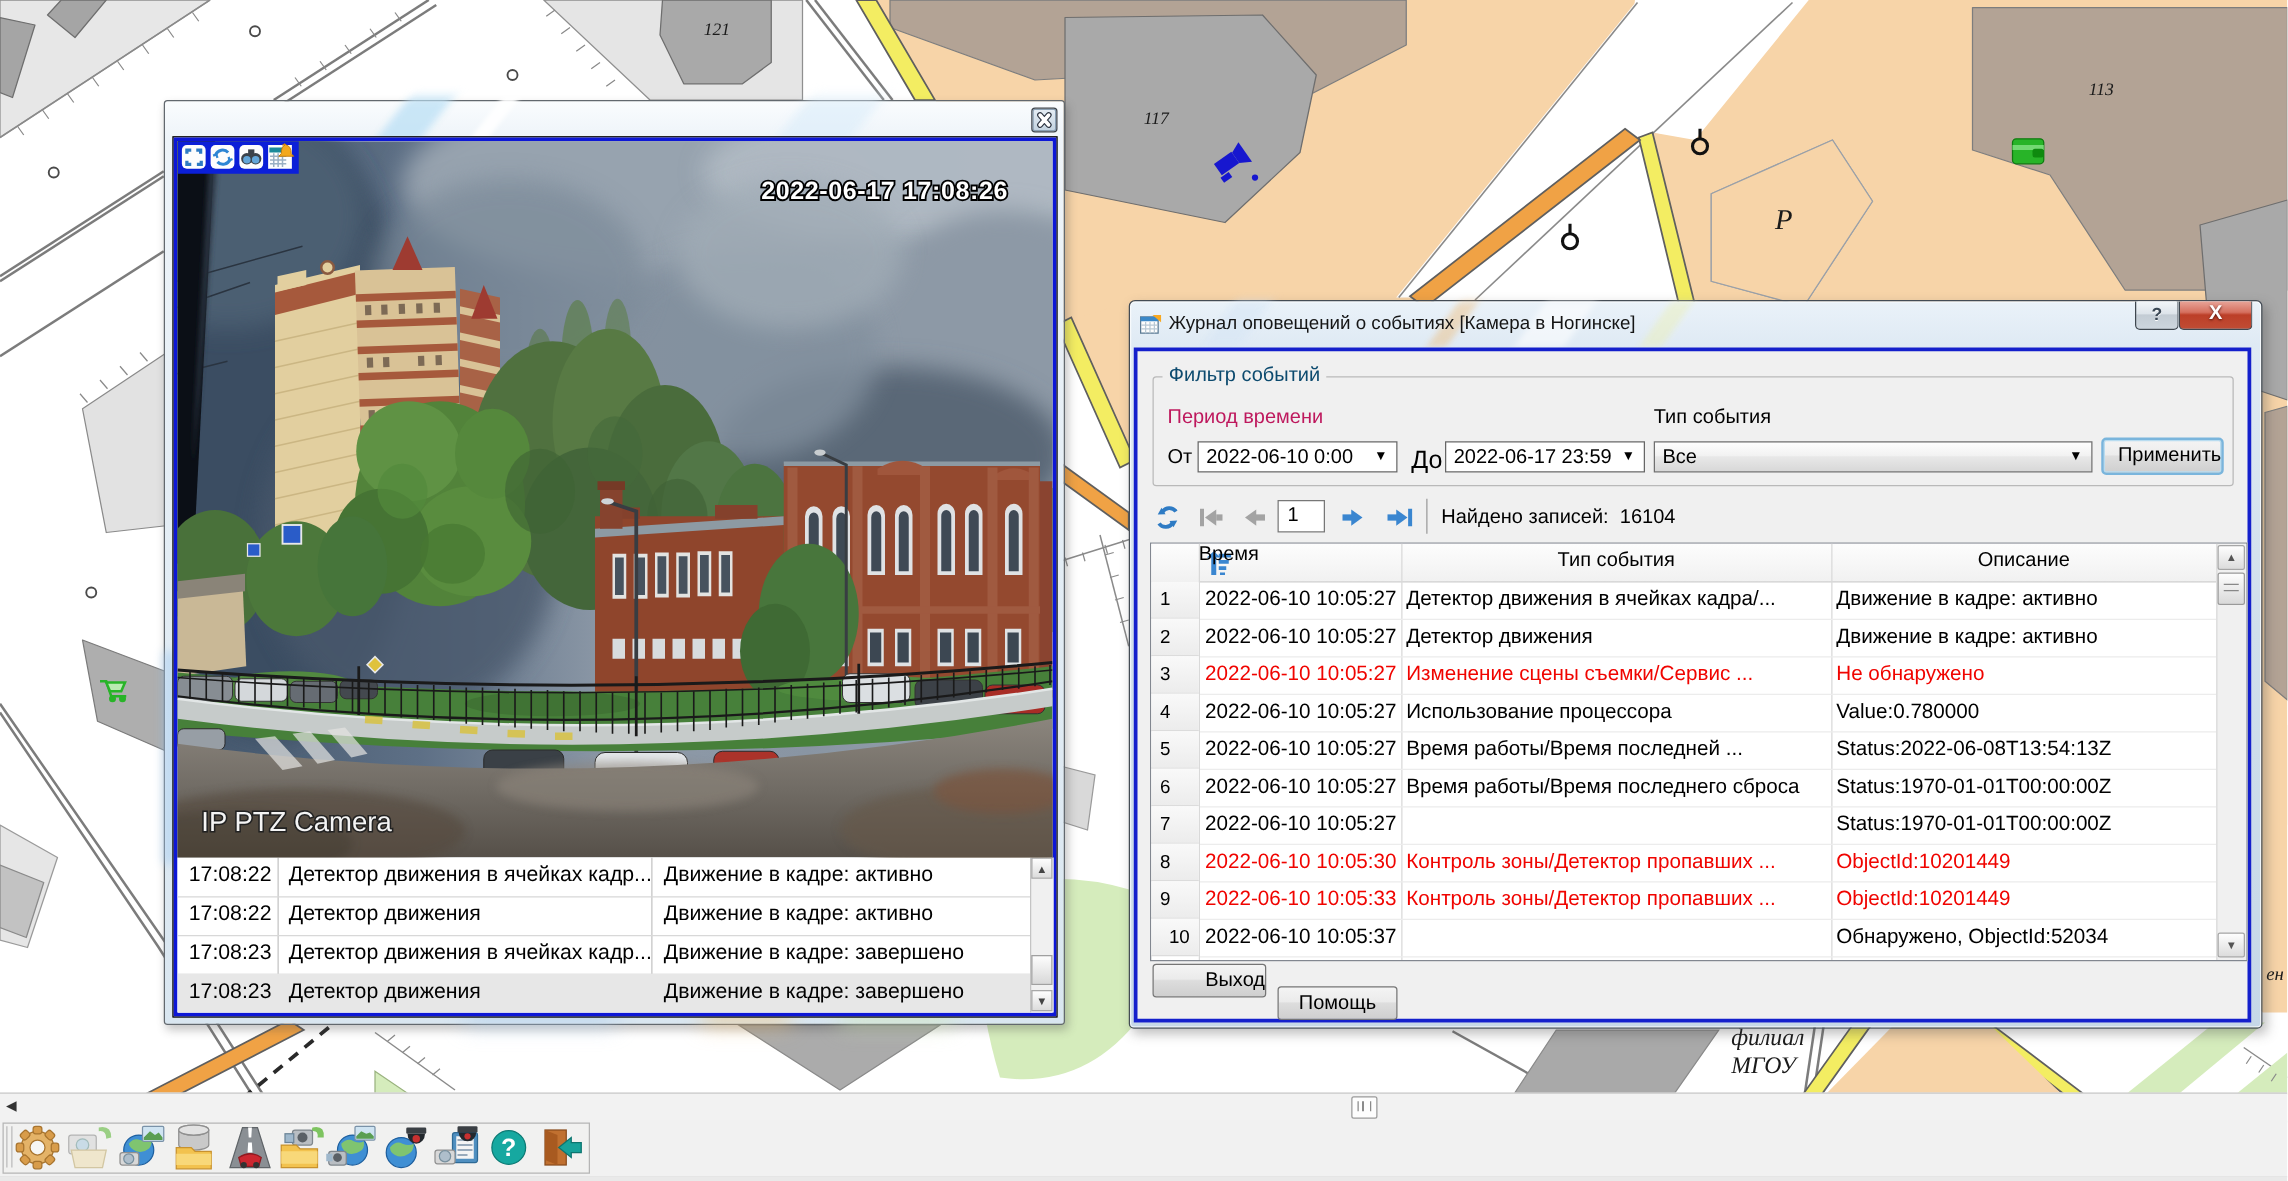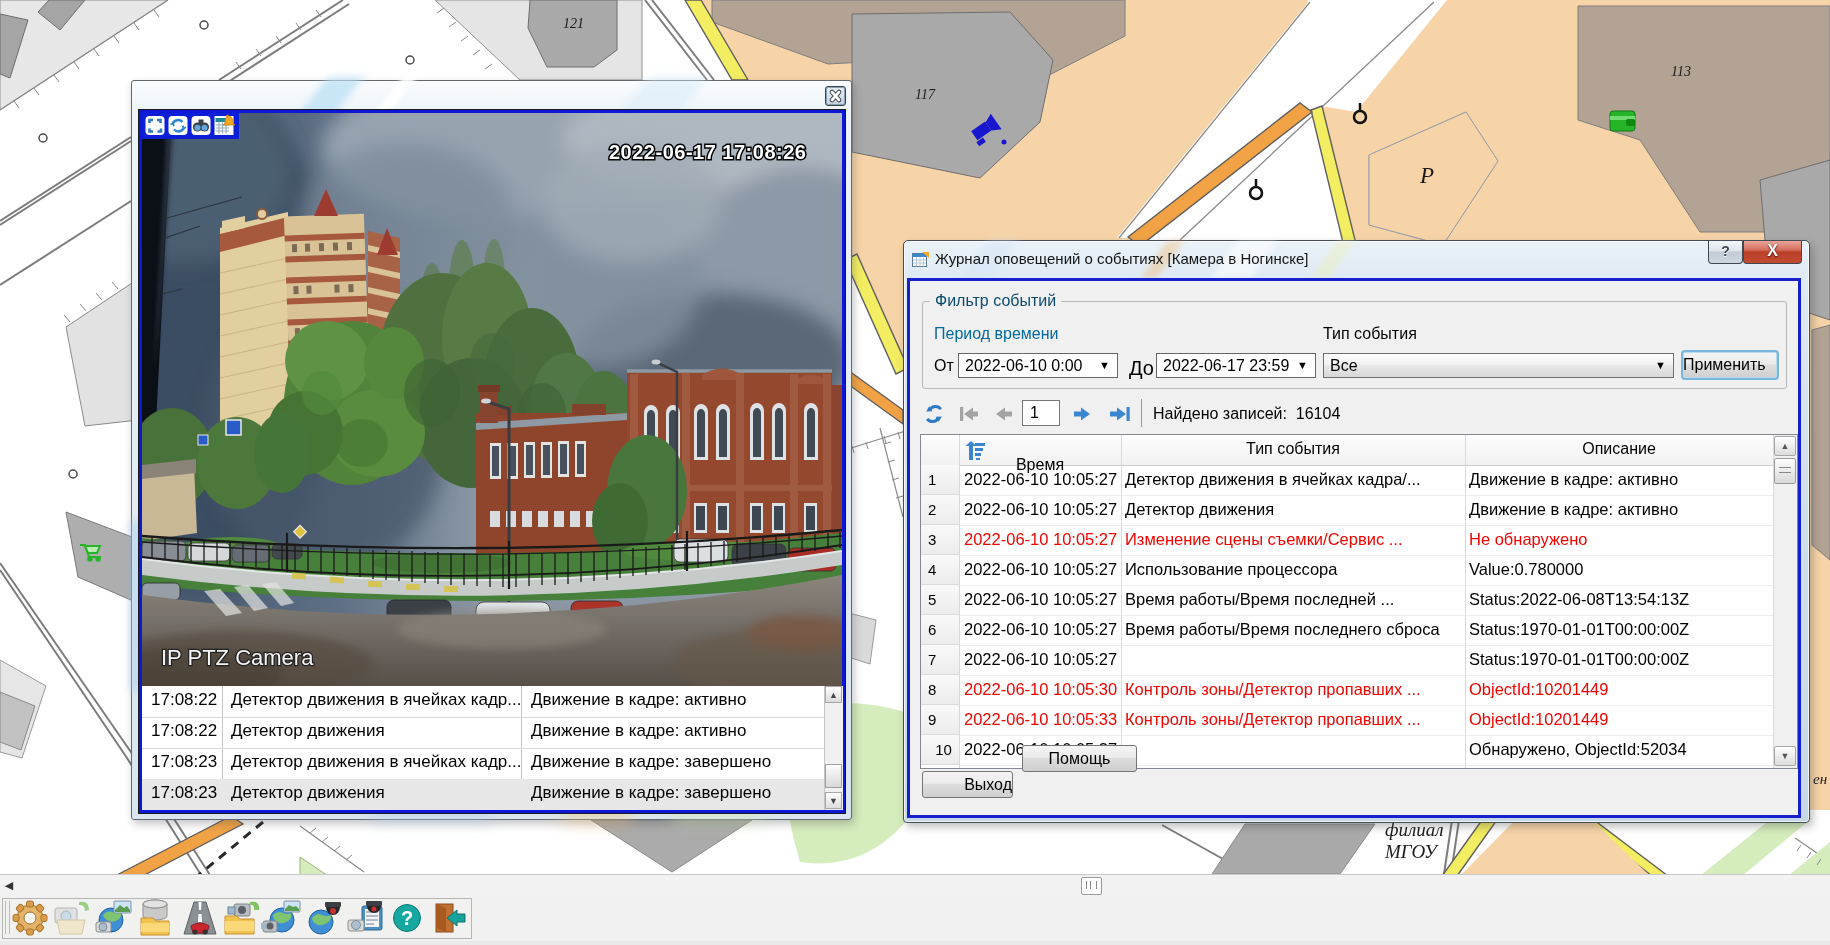--- a/index.html
+++ b/index.html
@@ -508,28 +508,28 @@
  </svg>
  <div class="abs" style="left:31px;top:9px;font-size:15px;color:#151515;white-space:nowrap">Журнал оповещений о событиях [Камера в Ногинске]</div>
 
  <div class="abs" style="left:804px;top:0;width:35px;height:23px;background:linear-gradient(180deg,#f2f6f9 0%,#dde4ea 45%,#c3ccd4 50%,#cdd6de 100%);border:1px solid #3f474f;border-top:none;border-radius:0 0 4px 4px;box-sizing:border-box;text-align:center;font-size:14px;font-weight:bold;color:#3a4754;line-height:21px;text-shadow:0 1px 0 #fff">?</div>
  <div class="abs" style="left:839px;top:0;width:59px;height:23px;background:linear-gradient(180deg,#e8a498 0%,#d5705f 40%,#bc3f28 50%,#c04c34 100%);border:1px solid #3f474f;border-top:none;border-radius:0 0 4px 4px;box-sizing:border-box;text-align:center;font-size:16px;font-weight:bold;color:#fff;line-height:20px;text-shadow:0 1px 2px #4a1008;font-family:'Liberation Sans',sans-serif">X</div>
 
  <div class="abs" style="left:3px;top:37px;width:894px;height:540px;border:3px solid #1420cc;background:#f0f0f0;box-sizing:border-box">
 
   <div class="abs" style="left:12px;top:20px;width:865px;height:88px;border:1px solid #b9b9b9;border-radius:3px;box-sizing:border-box"></div>
   <div class="abs" style="left:20px;top:11px;background:#f0f0f0;padding:0 5px;font-size:16px;color:#0c4a6e">Фильтр событий</div>
-  <div class="abs" style="left:24px;top:44px;font-size:16px;color:#0369a1">Период времени</div>
+  <div class="abs" style="left:24px;top:44px;font-size:16px;color:#be185d">Период времени</div>
   <div class="abs" style="left:413px;top:44px;font-size:16px;color:#000">Тип события</div>
   <div class="abs" style="left:24px;top:76px;font-size:16px;color:#000">От</div>
   <div class="abs" style="left:48px;top:72px;width:160px;height:25px;background:#fff;border:1px solid #666;box-sizing:border-box;font-size:16px;color:#000;line-height:23px;padding-left:6px">2022-06-10 0:00<span style="position:absolute;right:7px;top:0px;font-size:11px;color:#000">▼</span></div>
   <div class="abs" style="left:219px;top:76px;font-size:20px;color:#000">До</div>
   <div class="abs" style="left:246px;top:72px;width:160px;height:25px;background:#fff;border:1px solid #666;box-sizing:border-box;font-size:16px;color:#000;line-height:23px;padding-left:6px">2022-06-17 23:59<span style="position:absolute;right:7px;top:0px;font-size:11px;color:#000">▼</span></div>
   <div class="abs" style="left:413px;top:72px;width:351px;height:25px;background:linear-gradient(180deg,#fefefe,#f2f2f2 45%,#e8e8e8 50%,#d8d8d8);border:1px solid #707070;box-sizing:border-box;font-size:16px;color:#000;line-height:23px;padding-left:6px">Все<span style="position:absolute;right:7px;top:0px;font-size:11px;color:#000">▼</span></div>
-  <div class="abs" style="left:771px;top:69px;width:98px;height:30px;border:2px solid #7ab5dc;border-radius:4px;background:linear-gradient(180deg,#f4f4f4,#ececec 45%,#dedede 50%,#cfcfcf);box-sizing:border-box;text-align:left;font-size:16px;color:#000;line-height:26px;box-shadow:inset 0 0 0 1px #b8dcf0">Применить</div>
+  <div class="abs" style="left:771px;top:69px;width:98px;height:30px;border:2px solid #7ab5dc;border-radius:4px;background:linear-gradient(180deg,#f4f4f4,#ececec 45%,#dedede 50%,#cfcfcf);box-sizing:border-box;text-align:right;font-size:16px;color:#000;line-height:26px;box-shadow:inset 0 0 0 1px #b8dcf0">Применить</div>
 
   <svg class="abs" style="left:14px;top:122px" width="210" height="24" viewBox="0 0 210 24">
    <g fill="none" stroke="#2e7bc4" stroke-width="3">
     <path d="M16.8,6.2 a6.5,6.5 0 0 0 -11,0.6"></path>
             <path d="M3.2,15.8 a6.5,6.5 0 0 0 11,-0.6"></path>
    </g>
    <polygon points="2.2,8.6 8.4,8.3 5.2,3.2" fill="#2e7bc4"></polygon>
    <polygon points="17.8,13.4 11.6,13.7 14.8,18.8" fill="#2e7bc4"></polygon>
    <g fill="#a3a3a3">
     <rect x="36" y="4" width="3.2" height="14"></rect>
@@ -561,21 +561,21 @@
 <div class="abs" style="left:544px;top:0;width:1px;height:333px;background:#d9d9d9"></div>
 <svg class="abs" style="left:44px;top:6px" width="20" height="19" viewBox="0 0 20 19">
             <polygon points="4,19 4,5 0.5,5 6,0 11.5,5 8,5 8,19" fill="#3a86d0" transform="translate(0,0)"></polygon>
             <g fill="#3a86d0">
               <rect x="10" y="2" width="10" height="3"></rect>
               <rect x="10" y="7" width="8" height="3"></rect>
               <rect x="10" y="12" width="6" height="3"></rect>
               <rect x="11" y="17" width="4" height="2.5"></rect>
             </g>
           </svg>
-<div class="abs" style="left:38px;top:21px;width:162px;height:22px;text-align:center">Время</div>
+<div class="abs" style="left:38px;top:0;width:162px;height:22px;">Время</div>
 <div class="abs" style="left:200px;top:5px;width:344px;height:22px;text-align:center">Тип события</div>
 <div class="abs" style="left:544px;top:5px;width:308px;height:22px;text-align:center">Описание</div>
 <div class="abs" style="left:0;top:30px;width:38px;height:30px;background:linear-gradient(180deg,#f9f9f9,#ececec);border-bottom:1px solid #dcdcdc;text-align:left;padding-left:7px;line-height:29px;font-size:15px;box-sizing:border-box">1</div>
 <div class="abs" style="left:39px;top:30px;width:813px;height:30px;border-bottom:1px solid #ececec;line-height:29px;font-size:16.5px;color:#000;white-space:nowrap;overflow:hidden">
             <span class="abs" style="left:4px">2022-06-10 10:05:27</span>
             <span class="abs" style="left:165px">Детектор движения в ячейках кадра/...</span>
             <span class="abs" style="left:509px">Движение в кадре: активно</span>
           </div>
 <div class="abs" style="left:0;top:60px;width:38px;height:30px;background:linear-gradient(180deg,#f9f9f9,#ececec);border-bottom:1px solid #dcdcdc;text-align:left;padding-left:7px;line-height:29px;font-size:15px;box-sizing:border-box">2</div>
 <div class="abs" style="left:39px;top:60px;width:813px;height:30px;border-bottom:1px solid #ececec;line-height:29px;font-size:16.5px;color:#000;white-space:nowrap;overflow:hidden">
@@ -631,21 +631,21 @@
           </div>
 <div class="abs" style="left:852px;top:0;width:24px;height:333px;background:#f0f0f0;border-left:1px solid #d9d9d9;box-sizing:border-box"></div>
 <div class="abs" style="left:853px;top:1px;width:22px;height:20px;background:linear-gradient(180deg,#fefefe,#dcdcdc);border:1px solid #a6a6a6;border-radius:2px;box-sizing:border-box;font-size:9px;text-align:center;line-height:18px;color:#555">▲</div>
 <div class="abs" style="left:853px;top:23px;width:22px;height:26px;background:linear-gradient(180deg,#fdfdfd,#d9d9d9);border:1px solid #9a9a9a;border-radius:2px;box-sizing:border-box">
             <div style="margin:8px 4px 0;border-top:1px solid #888;border-bottom:1px solid #888;height:4px"></div>
           </div>
 <div class="abs" style="left:853px;top:311px;width:22px;height:20px;background:linear-gradient(180deg,#fefefe,#dcdcdc);border:1px solid #a6a6a6;border-radius:2px;box-sizing:border-box;font-size:9px;text-align:center;line-height:18px;color:#555">▼</div>
   </div>
 
   <div class="abs" style="left:12px;top:490px;width:91px;height:27px;border:1px solid #757575;border-radius:3px;background:linear-gradient(180deg,#f4f4f4,#ebebeb 45%,#dddddd 50%,#cfcfcf);box-sizing:border-box;text-align:right;font-size:16px;color:#000;line-height:25px">Выход</div>
-  <div class="abs" style="left:112px;top:464px;width:115px;height:27px;border:1px solid #757575;border-radius:3px;background:linear-gradient(180deg,#f4f4f4,#ebebeb 45%,#dddddd 50%,#cfcfcf);box-sizing:border-box;text-align:center;font-size:16px;color:#000;line-height:25px">Помощь</div>
+  <div class="abs" style="left:112px;top:508px;width:96px;height:27px;border:1px solid #757575;border-radius:3px;background:linear-gradient(180deg,#f4f4f4,#ebebeb 45%,#dddddd 50%,#cfcfcf);box-sizing:border-box;text-align:center;font-size:16px;color:#000;line-height:25px">Помощь</div>
  </div>
 </div>
 
 <div class="abs" style="left:0;top:874px;width:1830px;height:22px;background:#f2f2f2;border-top:1px solid #c9c9c9;border-bottom:1px solid #d9d9d9">
  <div class="abs" style="left:2px;top:3px;width:14px;height:15px;background:#f2f2f2;color:#333;font-size:11px;line-height:15px;text-align:center">◀</div>
  <div class="abs" style="left:1081px;top:2px;width:19px;height:16px;background:#fdfdfd;border:1px solid #9a9a9a;border-radius:2px">
    <div class="abs" style="left:4px;top:3px;width:9px;height:8px;border-left:1px solid #8a8a8a;border-right:1px solid #8a8a8a;background:linear-gradient(90deg,transparent 3px,#8a8a8a 3px,#8a8a8a 4px,transparent 4px)"></div>
  </div>
 </div>
 

